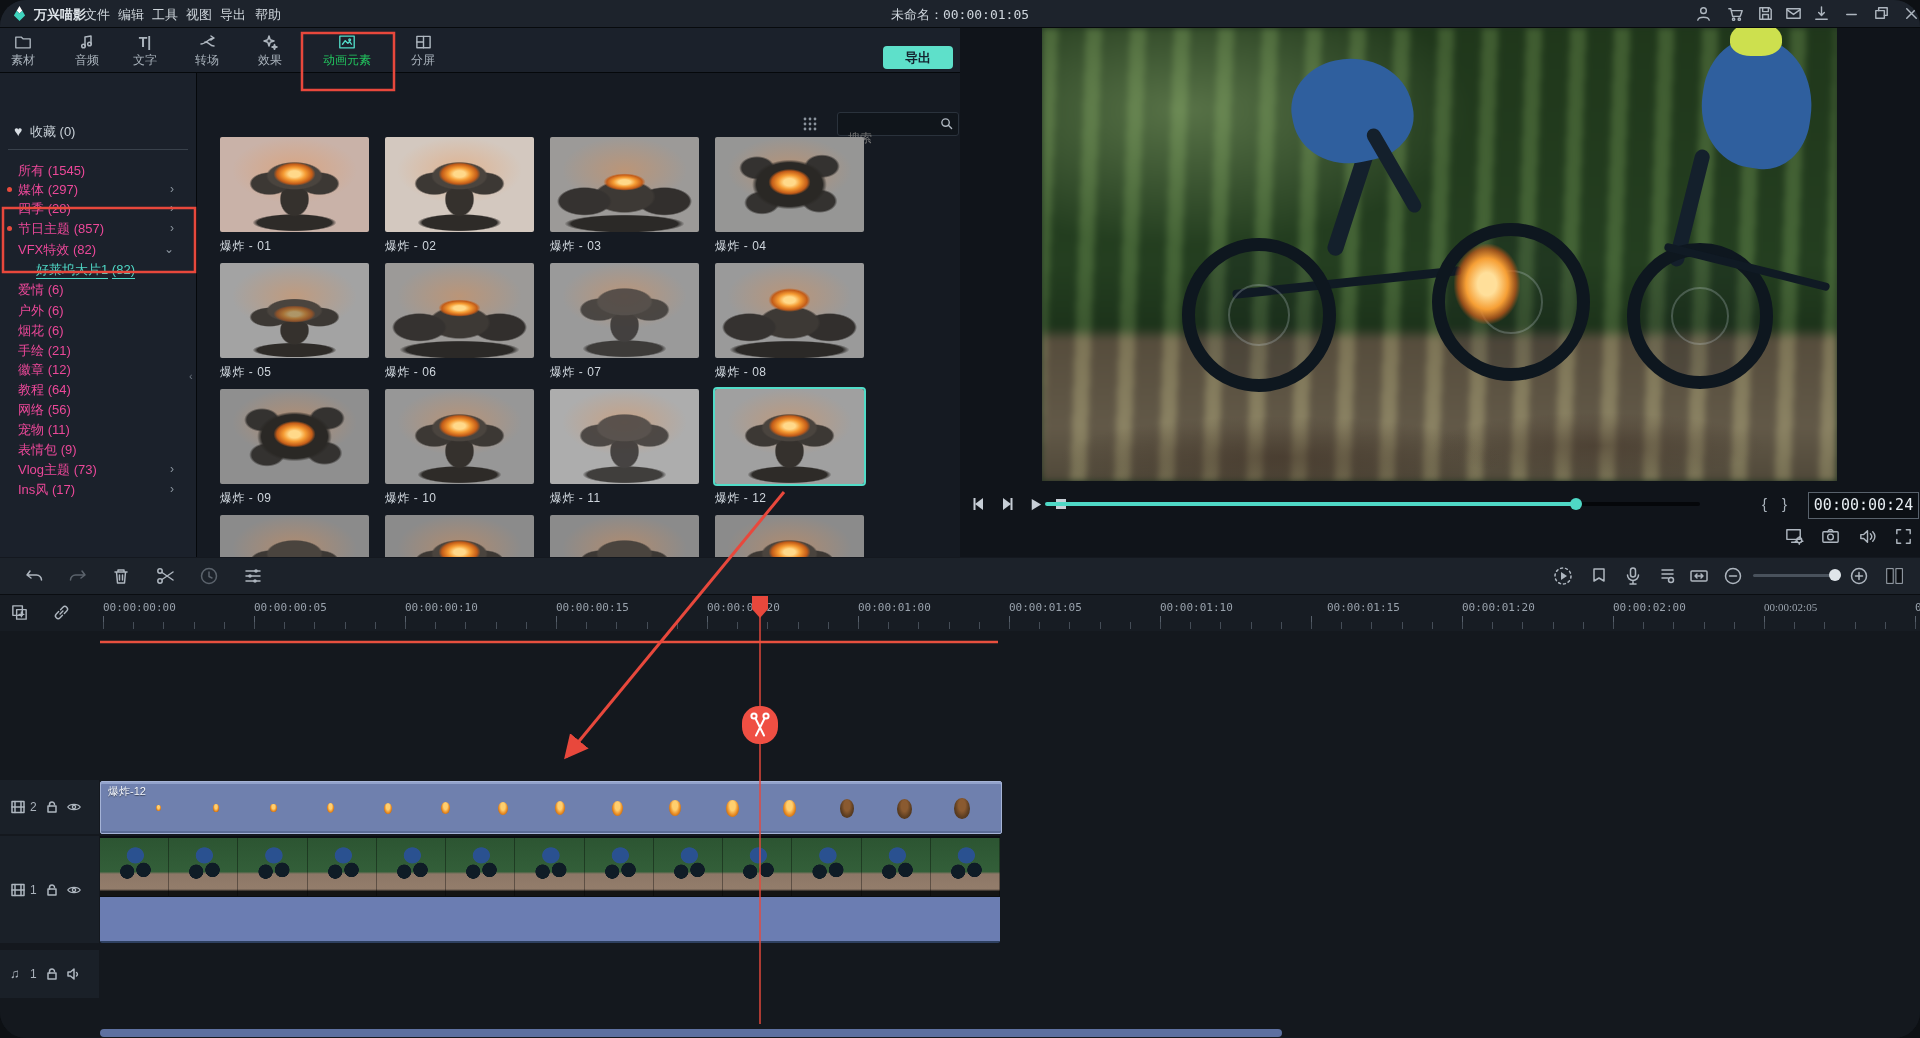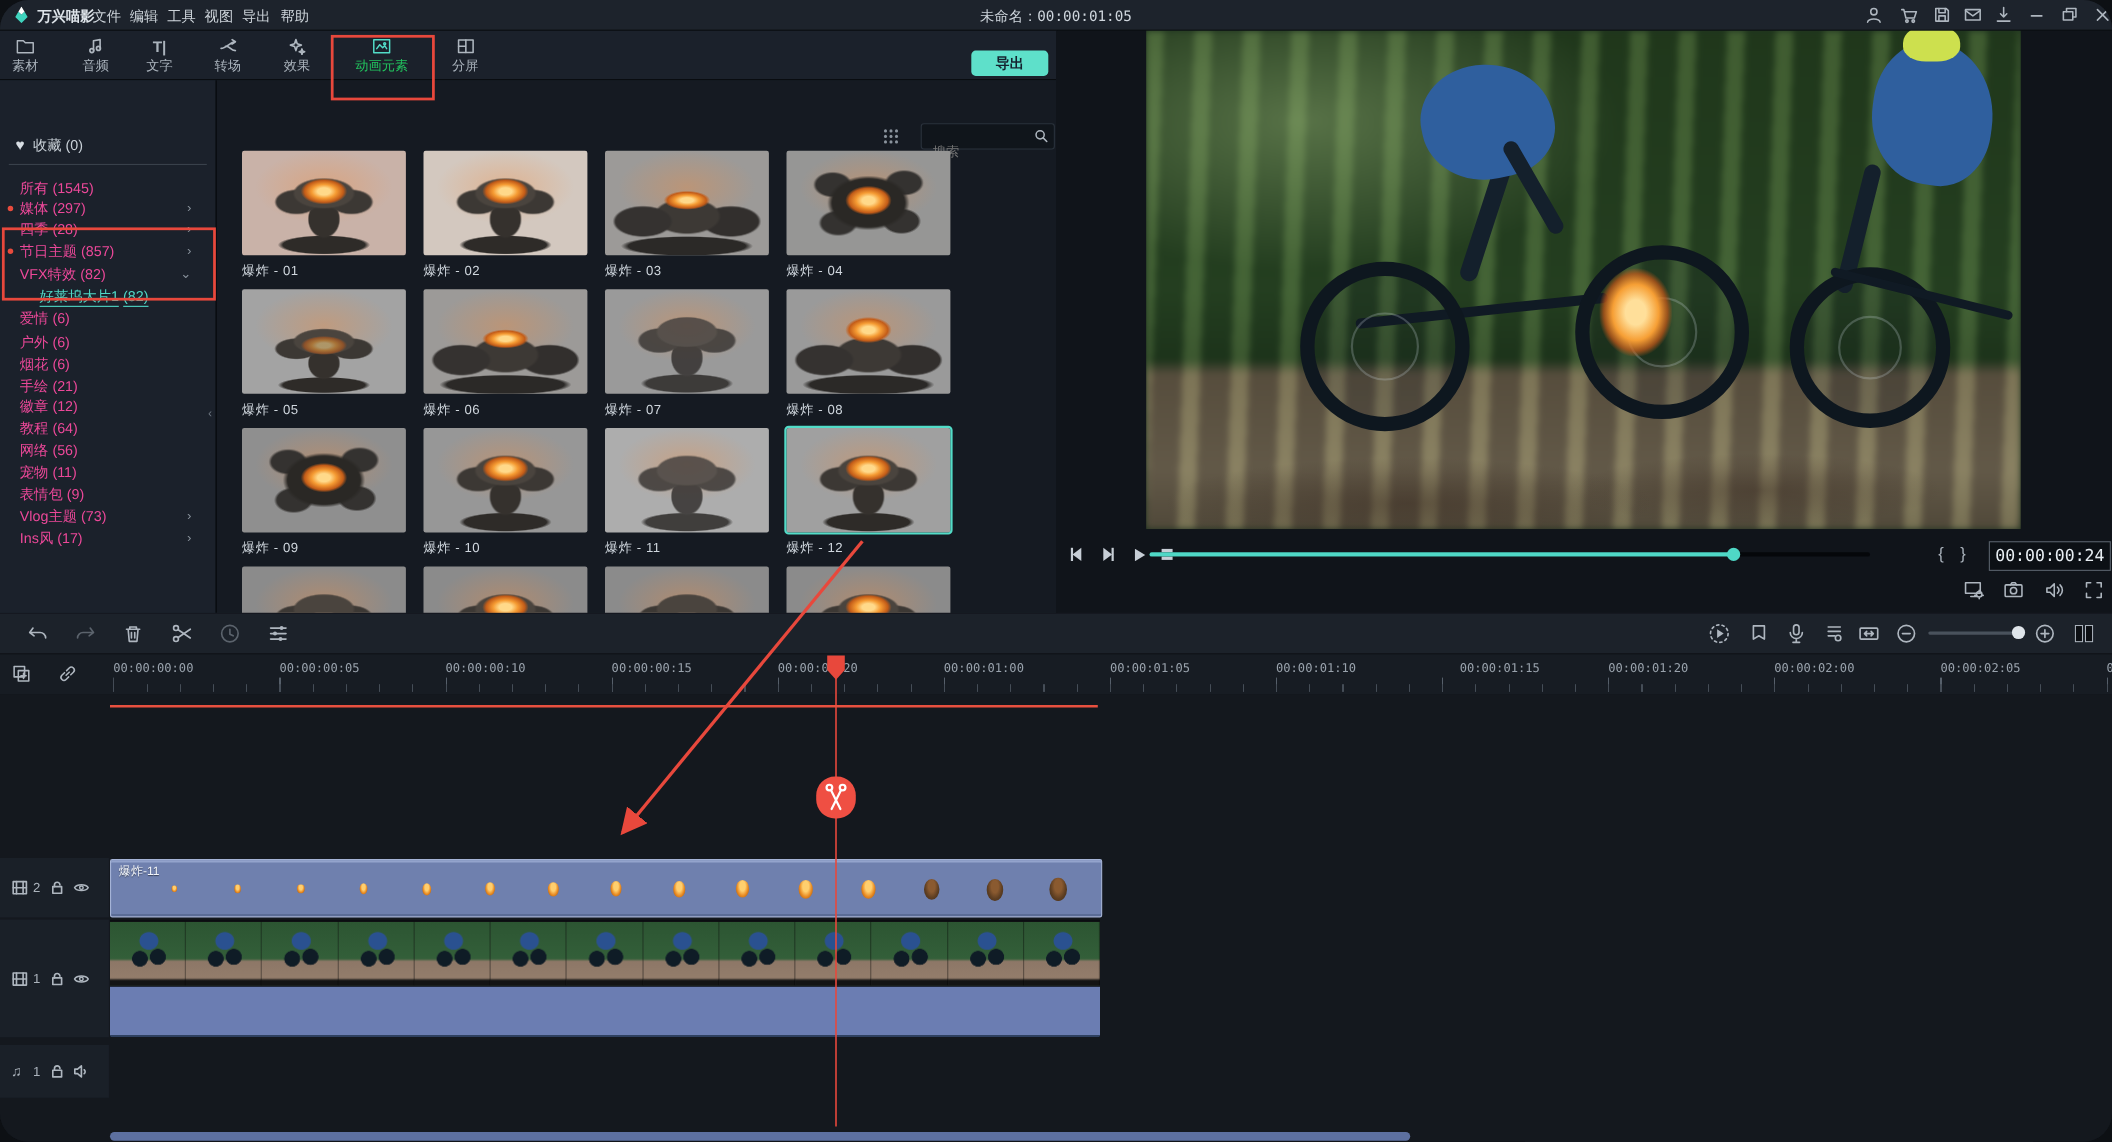--- a/index.html
+++ b/index.html
@@ -727,21 +727,21 @@
           <span class="ruler-label mono" style="left: var(--x); --x: 254px;">00:00:00:05</span>
           <span class="ruler-label mono" style="left: var(--x); --x: 405px;">00:00:00:10</span>
           <span class="ruler-label mono" style="left: var(--x); --x: 556px;">00:00:00:15</span>
           <span class="ruler-label mono" style="left: var(--x); --x: 707px;">00:00:00:20</span>
           <span class="ruler-label mono" style="left: var(--x); --x: 858px;">00:00:01:00</span>
           <span class="ruler-label mono" style="left: var(--x); --x: 1009px;">00:00:01:05</span>
           <span class="ruler-label mono" style="left: var(--x); --x: 1160px;">00:00:01:10</span>
           <span class="ruler-label mono" style="left: var(--x); margin-left: 16px; --x: 1311px;">00:00:01:15</span>
           <span class="ruler-label mono" style="left: var(--x); --x: 1462px;">00:00:01:20</span>
           <span class="ruler-label mono" style="left: var(--x); --x: 1613px;">00:00:02:00</span>
-          <span class="ruler-label mono" style="left: var(--x); --x: 1764px;">00:00:02:05</span>
+          <span class="ruler-label mono" style="left: var(--x); font-family: Liberation Serif, serif; --x: 1764px;">00:00:02:05</span>
           <span class="ruler-label mono" style="left: var(--x); --x: 1915px;">0</span>
         </div>
       <div class="ticks-major"></div>
       <div class="ticks-minor"></div>
     </div>
 
     <div class="track-band" style="top:222px;height:54px">
       <div class="thead">
         <svg class="hic" style="left:10px" viewBox="0 0 16 16">
             <rect class="ic" x="2" y="2.5" width="12" height="11"></rect>
@@ -751,21 +751,21 @@
         <svg class="hic" style="left:44px" viewBox="0 0 16 16">
             <rect class="ic" x="4" y="7" width="8" height="6"></rect>
             <path class="ic" d="M5.5 7V5.5a2.5 2.5 0 0 1 5 0"></path>
           </svg>
         <svg class="hic" style="left:66px" viewBox="0 0 18 14">
             <path class="ic" d="M2 7c2.5-4 11.5-4 14 0-2.5 4-11.5 4-14 0z"></path>
             <circle class="ic" cx="9" cy="7" r="1.8"></circle>
           </svg>
       </div>
       <div class="clip-overlay">
-        <span class="clabel">爆炸-11</span>
+        <span class="clabel">爆炸-12</span>
         <span id="sprites"><span class="sprite" style="left: 55px; width: 5px; height: 6.75px; margin-top: -3px; background: radial-gradient(at 50% 35%, rgb(255, 207, 110) 0px, rgb(255, 207, 110) 30%, rgb(232, 138, 34) 60%, rgb(138, 74, 18) 100%);"></span><span class="sprite" style="left: 112px; width: 5.75px; height: 7.7625px; margin-top: -3.45px; background: radial-gradient(at 50% 35%, rgb(255, 207, 110) 0px, rgb(255, 207, 110) 30%, rgb(232, 138, 34) 60%, rgb(138, 74, 18) 100%);"></span><span class="sprite" style="left: 169px; width: 6.5px; height: 8.775px; margin-top: -3.9px; background: radial-gradient(at 50% 35%, rgb(255, 207, 110) 0px, rgb(255, 207, 110) 30%, rgb(232, 138, 34) 60%, rgb(138, 74, 18) 100%);"></span><span class="sprite" style="left: 226px; width: 7.25px; height: 9.7875px; margin-top: -4.35px; background: radial-gradient(at 50% 35%, rgb(255, 207, 110) 0px, rgb(255, 207, 110) 30%, rgb(232, 138, 34) 60%, rgb(138, 74, 18) 100%);"></span><span class="sprite" style="left: 283px; width: 8px; height: 10.8px; margin-top: -4.8px; background: radial-gradient(at 50% 35%, rgb(255, 207, 110) 0px, rgb(255, 207, 110) 30%, rgb(232, 138, 34) 60%, rgb(138, 74, 18) 100%);"></span><span class="sprite" style="left: 340px; width: 8.75px; height: 11.8125px; margin-top: -5.25px; background: radial-gradient(at 50% 35%, rgb(255, 207, 110) 0px, rgb(255, 207, 110) 30%, rgb(232, 138, 34) 60%, rgb(138, 74, 18) 100%);"></span><span class="sprite" style="left: 397px; width: 9.5px; height: 12.825px; margin-top: -5.7px; background: radial-gradient(at 50% 35%, rgb(255, 207, 110) 0px, rgb(255, 207, 110) 30%, rgb(232, 138, 34) 60%, rgb(138, 74, 18) 100%);"></span><span class="sprite" style="left: 454px; width: 10.25px; height: 13.8375px; margin-top: -6.15px; background: radial-gradient(at 50% 35%, rgb(255, 207, 110) 0px, rgb(255, 207, 110) 30%, rgb(232, 138, 34) 60%, rgb(138, 74, 18) 100%);"></span><span class="sprite" style="left: 511px; width: 11px; height: 14.85px; margin-top: -6.6px; background: radial-gradient(at 50% 35%, rgb(255, 207, 110) 0px, rgb(255, 207, 110) 30%, rgb(232, 138, 34) 60%, rgb(138, 74, 18) 100%);"></span><span class="sprite" style="left: 568px; width: 11.75px; height: 15.8625px; margin-top: -7.05px; background: radial-gradient(at 50% 35%, rgb(255, 207, 110) 0px, rgb(255, 207, 110) 30%, rgb(232, 138, 34) 60%, rgb(138, 74, 18) 100%);"></span><span class="sprite" style="left: 625px; width: 12.5px; height: 16.875px; margin-top: -7.5px; background: radial-gradient(at 50% 35%, rgb(255, 207, 110) 0px, rgb(255, 207, 110) 30%, rgb(232, 138, 34) 60%, rgb(138, 74, 18) 100%);"></span><span class="sprite" style="left: 682px; width: 13.25px; height: 17.8875px; margin-top: -7.95px; background: radial-gradient(at 50% 35%, rgb(255, 207, 110) 0px, rgb(255, 207, 110) 30%, rgb(232, 138, 34) 60%, rgb(138, 74, 18) 100%);"></span><span class="sprite" style="left: 739px; width: 14px; height: 18.9px; margin-top: -8.4px; background: radial-gradient(at 50% 35%, rgb(138, 90, 48) 0px, rgb(138, 90, 48) 30%, rgb(95, 63, 34) 60%, rgb(58, 42, 24) 100%);"></span><span class="sprite" style="left: 796px; width: 14.75px; height: 19.9125px; margin-top: -8.85px; background: radial-gradient(at 50% 35%, rgb(138, 90, 48) 0px, rgb(138, 90, 48) 30%, rgb(95, 63, 34) 60%, rgb(58, 42, 24) 100%);"></span><span class="sprite" style="left: 853px; width: 15.5px; height: 20.925px; margin-top: -9.3px; background: radial-gradient(at 50% 35%, rgb(138, 90, 48) 0px, rgb(138, 90, 48) 30%, rgb(95, 63, 34) 60%, rgb(58, 42, 24) 100%);"></span></span>
       </div>
     </div>
 
     <div class="track-band" style="top:278px;height:107px">
       <div class="thead">
         <svg class="hic" style="left:10px" viewBox="0 0 16 16">
             <rect class="ic" x="2" y="2.5" width="12" height="11"></rect>
             <path class="ic" d="M5 2.5v11M11 2.5v11M2 8h12"></path>
           </svg>

